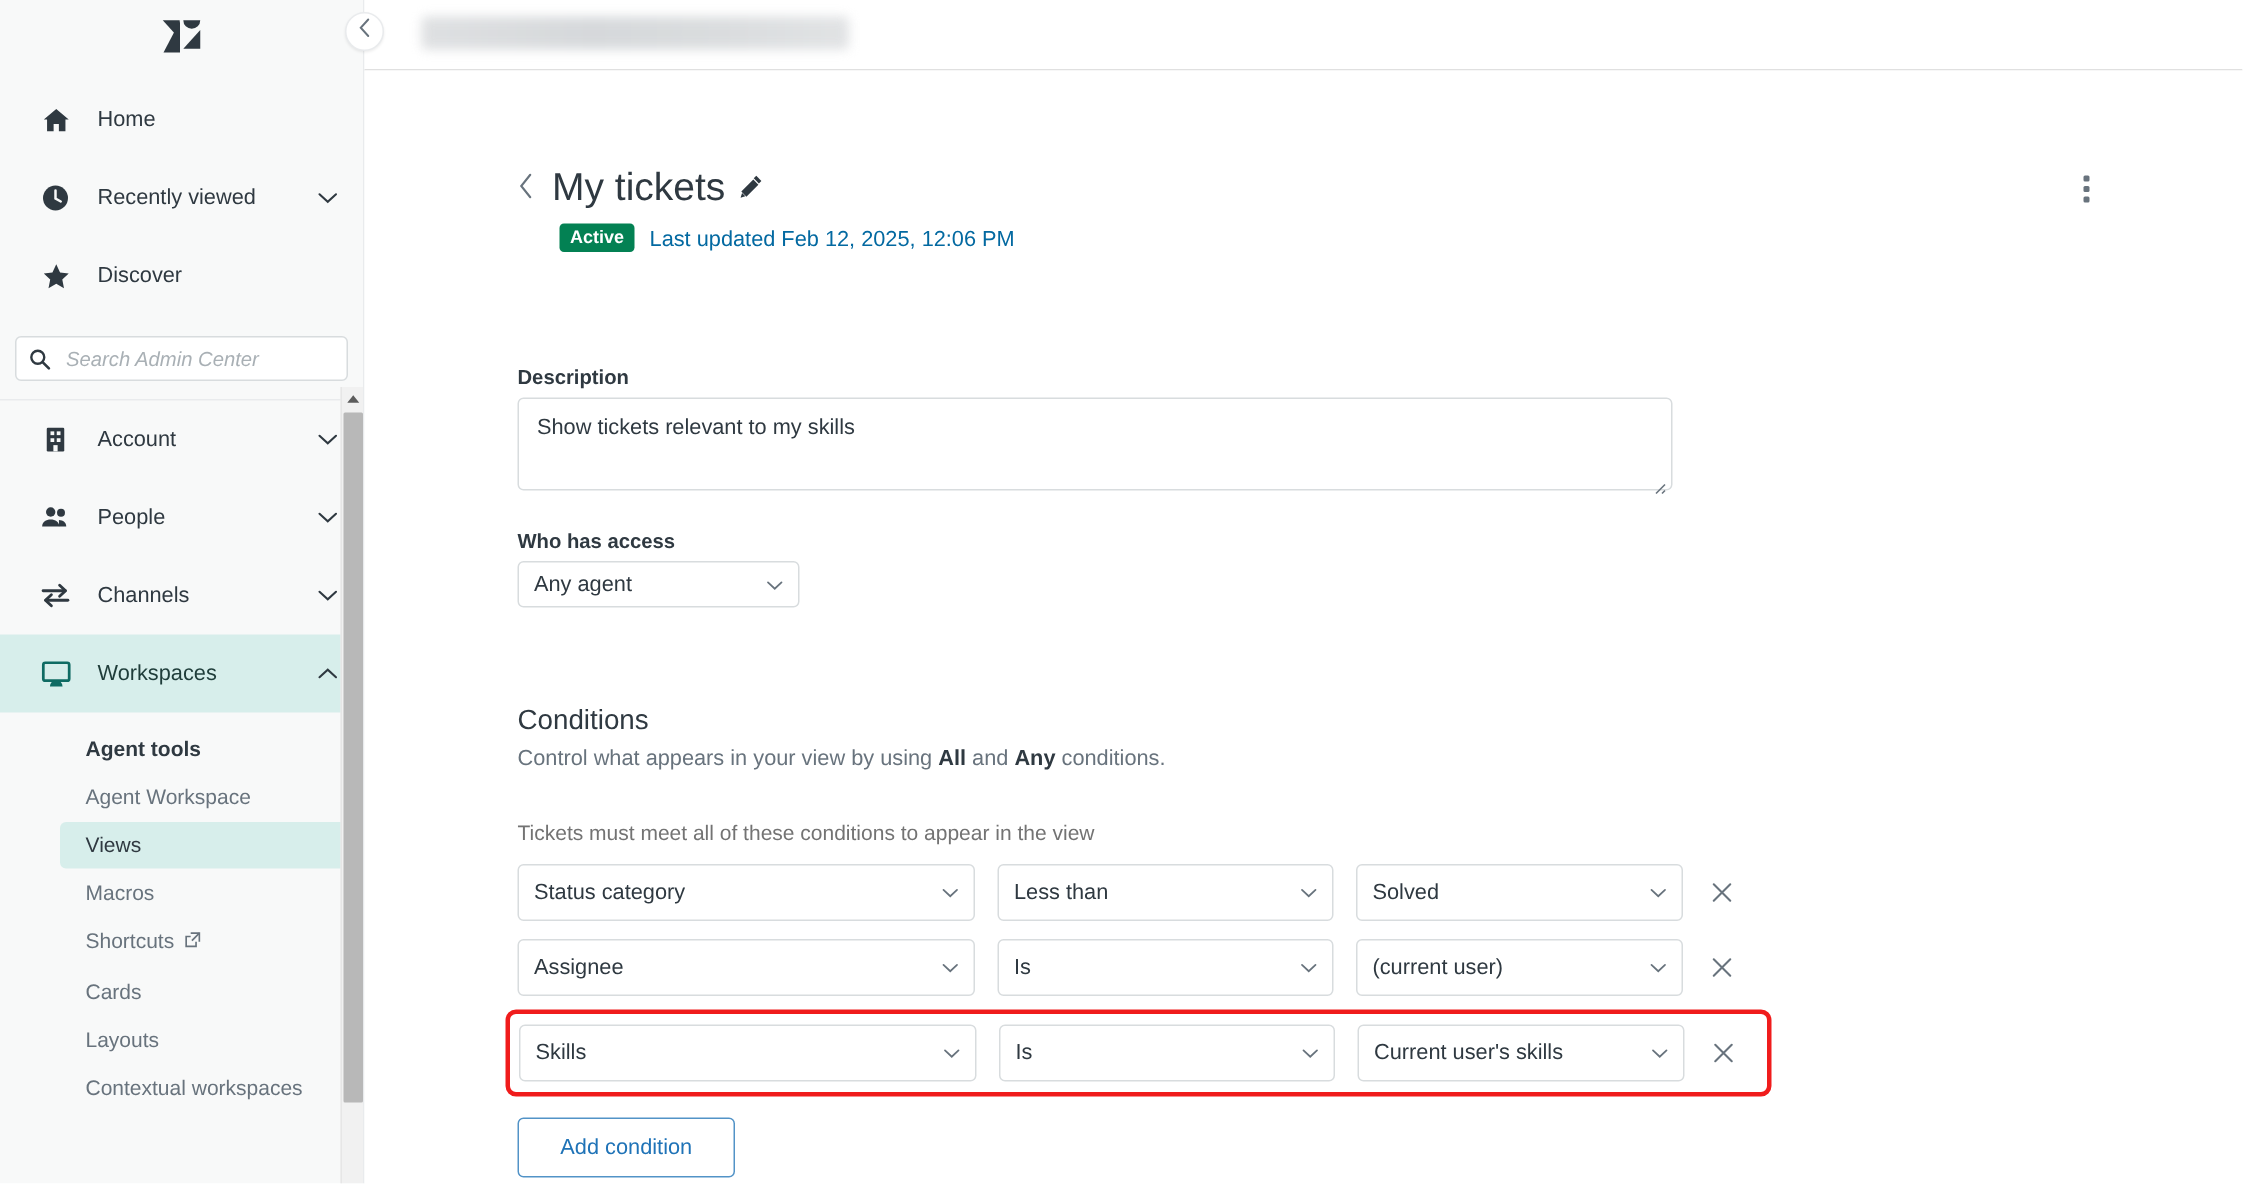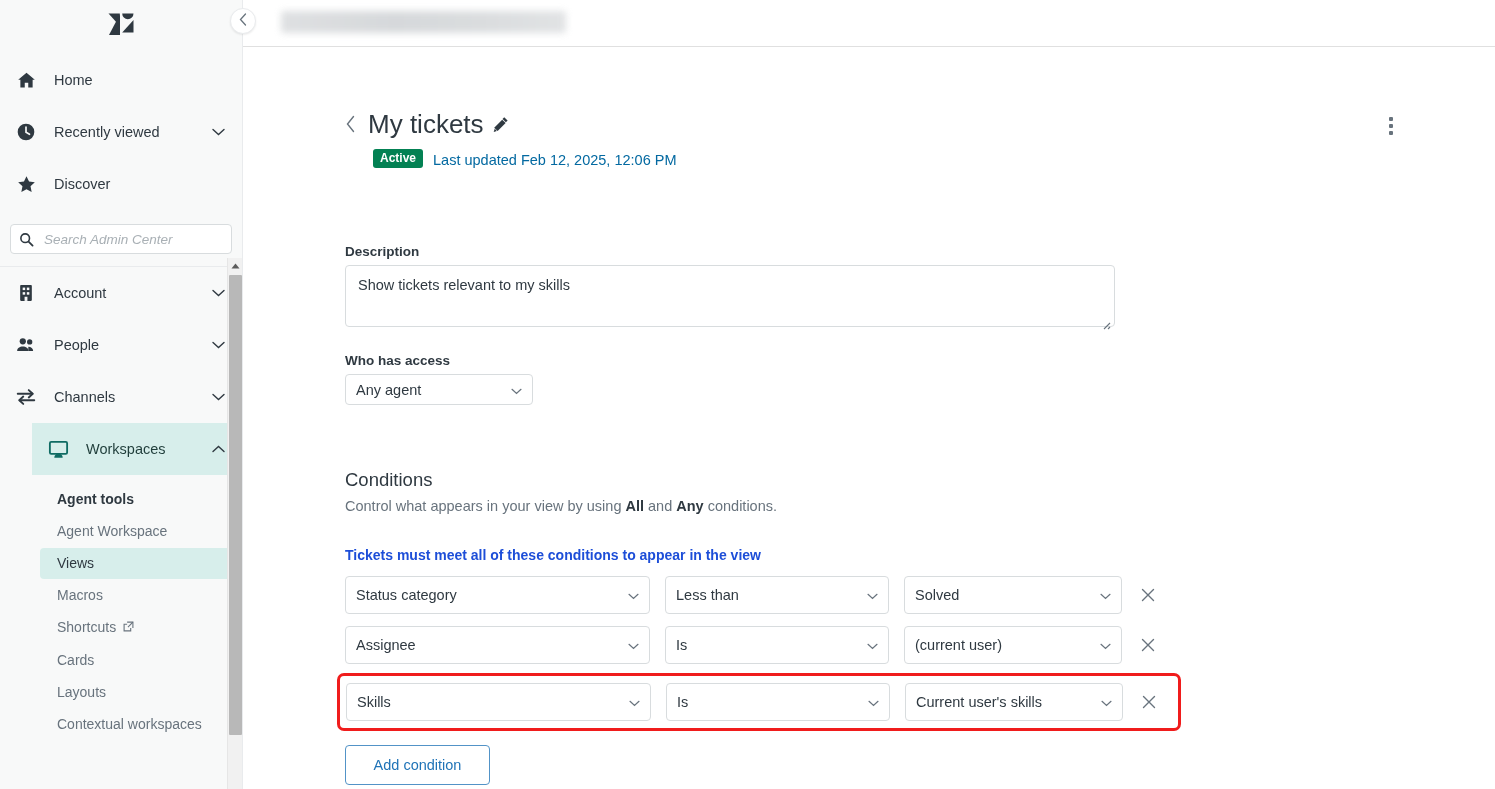--- a/index.html
+++ b/index.html
@@ -23,33 +23,33 @@
   .brand {
     height: 46px;
     display: flex; align-items: center; justify-content: center;
   }
   .zd-logo { width: 30px; height: 26px; display: block; }
 
   .nav-top { padding-top: 8px; }
   .nav-row {
     display: flex; align-items: center;
     height: 52px;
-    padding: 0 16px 0 12px;
+    padding: 0 16px 0 23px;
     cursor: pointer;
     font-size: 14.5px;
     color: #2f3941;
   }
   .nav-row .ic {
     width: 28px; min-width: 28px;
     display: flex; align-items: center; justify-content: center;
     margin-right: 14px;
   }
   .nav-row .lbl { flex: 1; white-space: nowrap; }
   .nav-row .chev { width: 16px; display: flex; align-items: center; justify-content: center; }
-  .nav-row.active { background: #d7eeeb; margin-left: 32px; }
+  .nav-row.active { background: #d7eeeb; }
   .nav-row.active .lbl { color: #1f3d3a; }
 
   .search-wrap { padding: 14px 10px 12px 10px; }
   .search-box {
     display: flex; align-items: center;
     height: 30px;
     border: 1px solid #d8dcde;
     border-radius: 4px;
     background: #fff;
     padding: 0 8px;
@@ -185,21 +185,21 @@
     font-size: 14.5px; color: #2f3941;
     cursor: pointer;
   }
   #access-select { width: 188px; }
 
   #cond-block { position: absolute; left: 102px; top: 422px; width: 1000px; }
   .sec-title { font-size: 18.5px; color: #2f3941; margin-bottom: 7px; }
   .sec-sub { font-size: 14.5px; color: #68737d; }
   .sec-sub b { color: #2f3941; }
   .cond-head {
-    font-size: 14px; font-weight: bold; color: #1d4ed8;
+    font-size: 14px; font-weight: normal; color: #737373;
     margin-top: 33px; margin-bottom: 13px;
   }
   .cond-row { display: flex; align-items: center; margin-bottom: 12px; position: relative; }
   .cond-row .select-box { height: 38px; }
   .cond-field { width: 305px; }
   .cond-op { width: 224px; margin-left: 15px; }
   .cond-val { width: 218px; margin-left: 15px; }
   .cond-x {
     width: 30px; height: 30px; margin-left: 11px;
     display: flex; align-items: center; justify-content: center;

